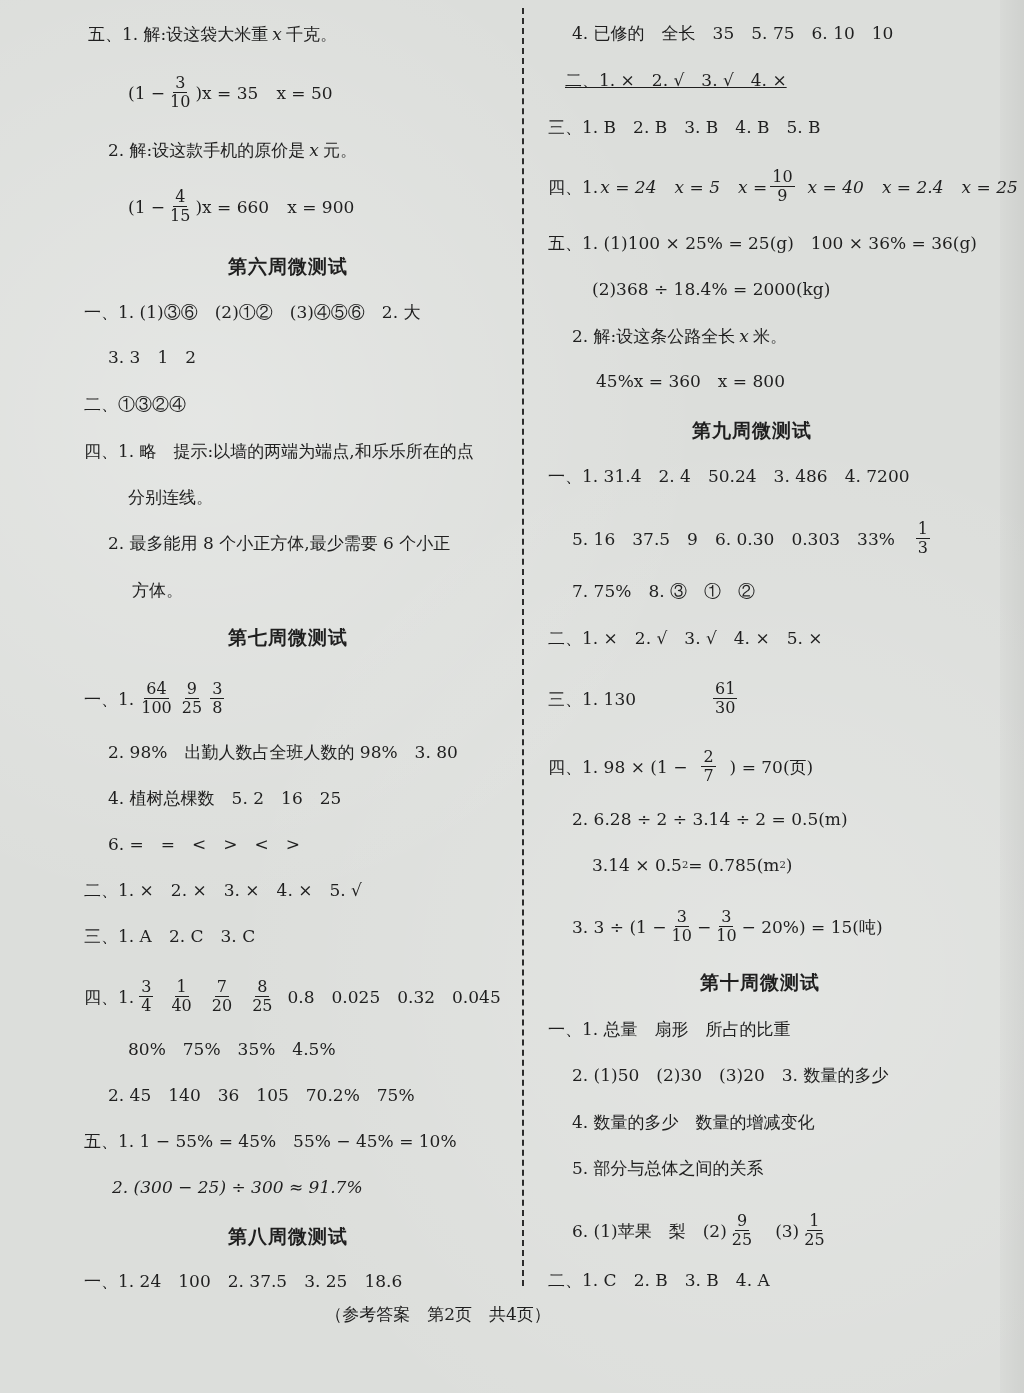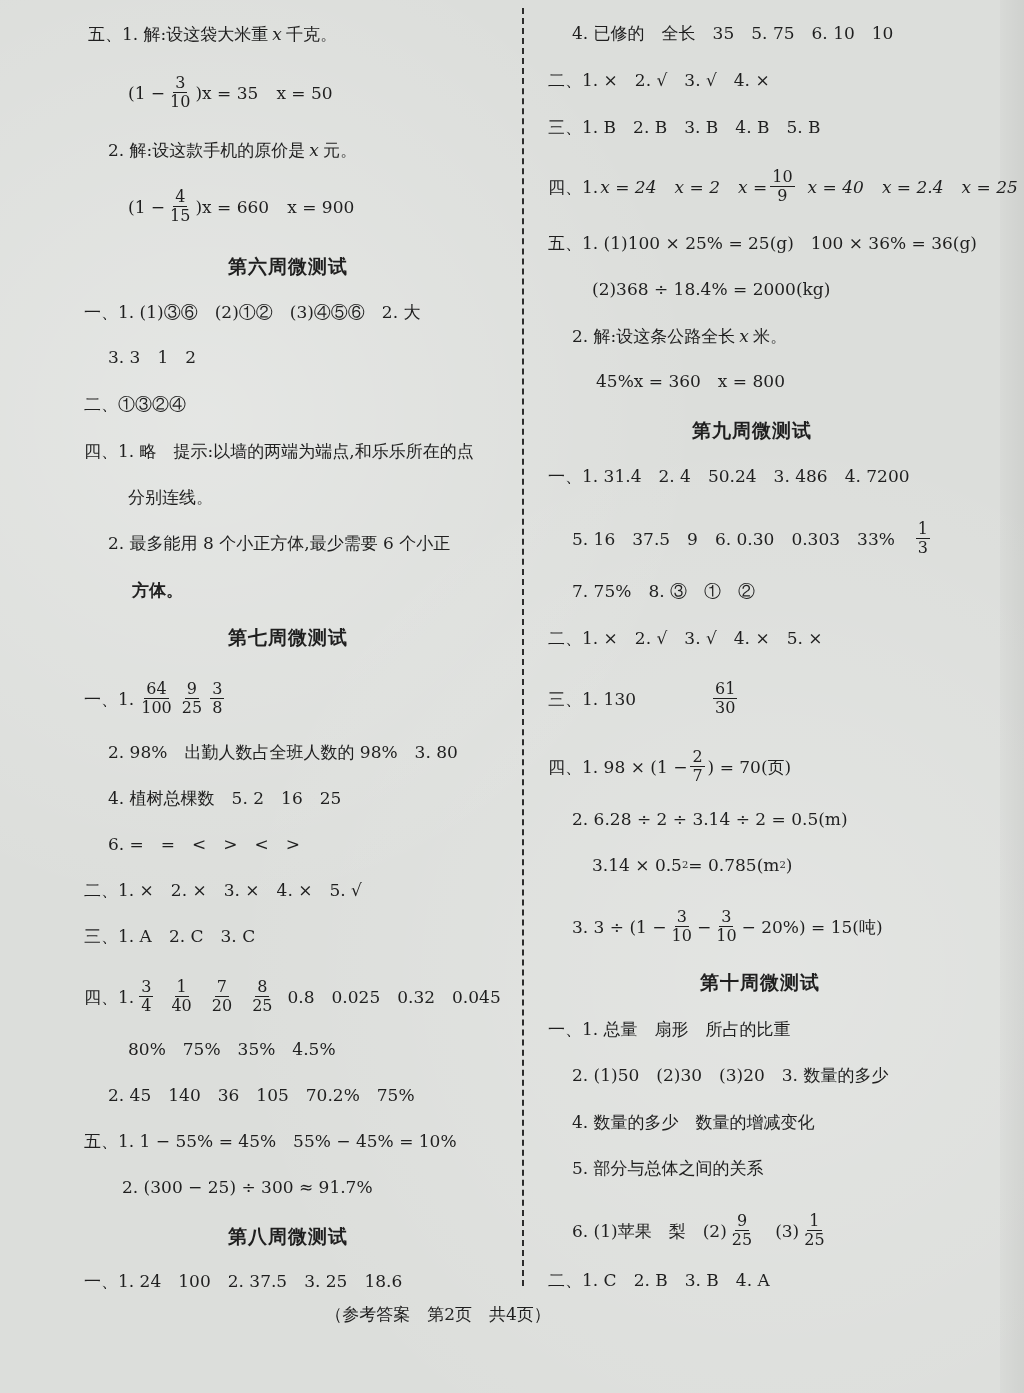--- a/index.html
+++ b/index.html
@@ -89,21 +89,21 @@
     <span>x = 900</span>
   </div>
 
   <div class="heading" style="left:228px; top:254px;">第六周微测试</div>
   <div class="line" style="left:84px; top:301px;">一、1. (1)③⑥　(2)①②　(3)④⑤⑥　2. 大</div>
   <div class="line" style="left:108px; top:346px;">3. 3　1　2</div>
   <div class="line" style="left:84px; top:393px;">二、①③②④</div>
   <div class="line" style="left:84px; top:440px;">四、1. 略　提示:以墙的两端为端点,和乐乐所在的点</div>
   <div class="line" style="left:128px; top:486px;">分别连线。</div>
   <div class="line" style="left:108px; top:532px;">2. 最多能用 8 个小正方体,最少需要 6 个小正</div>
-  <div class="line" style="left:132px; top:579px;font-weight:bold;">方体。</div>
+  <div class="line" style="left:132px; top:579px;">方体。</div>
 
   <div class="heading" style="left:228px; top:625px;">第七周微测试</div>
 
   <div class="line" style="left:84px; top:680px;">
     <span class="sec">一、1.</span>
     <span class="frac">
       <span class="num">64</span>
       <span class="den">100</span>
     </span>
     <span class="frac">
@@ -144,36 +144,36 @@
       <span class="num">8</span>
       <span class="den">25</span>
     </span>
     <span class="gap-s"></span>
     <span>0.8　0.025　0.32　0.045</span>
   </div>
 
   <div class="line" style="left:128px; top:1038px;">80%　75%　35%　4.5%</div>
   <div class="line" style="left:108px; top:1084px;">2. 45　140　36　105　70.2%　75%</div>
   <div class="line" style="left:84px; top:1130px;">五、1. 1 − 55% = 45%　55% − 45% = 10%</div>
-  <div class="line" style="left:122px; top:1176px;">2. (300 − 25) ÷ 300 ≈ 91.7%</div>
+  <div class="line" style="left:112px; top:1176px;font-style:italic;">2. (300 − 25) ÷ 300 ≈ 91.7%</div>
 
   <div class="heading" style="left:228px; top:1224px;">第八周微测试</div>
   <div class="line" style="left:84px; top:1270px;">一、1. 24　100　2. 37.5　3. 25　18.6</div>
 </div>
 
 <div class="col col-right">
   <div class="line" style="left:44px; top:22px;">4. 已修的　全长　35　5. 75　6. 10　10</div>
-  <div class="line" style="left:20px; top:69px;">二、1. ×　2. √　3. √　4. ×</div>
+  <div class="line" style="left:37px; top:69px;text-decoration:underline;">二、1. ×　2. √　3. √　4. ×</div>
   <div class="line" style="left:20px; top:116px;">三、1. B　2. B　3. B　4. B　5. B</div>
 
   <div class="line" style="left:20px; top:168px;">
     <span class="sec">四、1.</span>
     <span class="it">x = 24</span>
     <span class="gap"></span>
-    <span class="it">x = 2</span>
+    <span class="it">x = 5</span>
     <span class="gap"></span>
     <span class="it">x =</span>
     <span class="frac">
       <span class="num">10</span>
       <span class="den">9</span>
     </span>
     <span class="gap-s"></span>
     <span class="it">x = 40</span>
     <span class="gap"></span>
     <span class="it">x = 2.4</span>
@@ -206,21 +206,21 @@
   <div class="line" style="left:20px; top:680px;gap:32px;">
     <span>三、1. 130</span>
     <span class="gap-s"></span>
     <span class="frac">
       <span class="num">61</span>
       <span class="den">30</span>
     </span>
     <span class="gap-s"></span>
   </div>
 
-  <div class="line" style="left:20px; top:748px;">
+  <div class="line" style="left:20px; top:748px;gap:11px;">
     <span>四、1. 98 × (1 −</span>
     <span class="frac">
       <span class="num">2</span>
       <span class="den">7</span>
     </span>
     <span>) = 70(页)</span>
   </div>
 
   <div class="line" style="left:44px; top:808px;">2. 6.28 ÷ 2 ÷ 3.14 ÷ 2 = 0.5(m)</div>
   <div class="line" style="left:64px; top:854px;">

